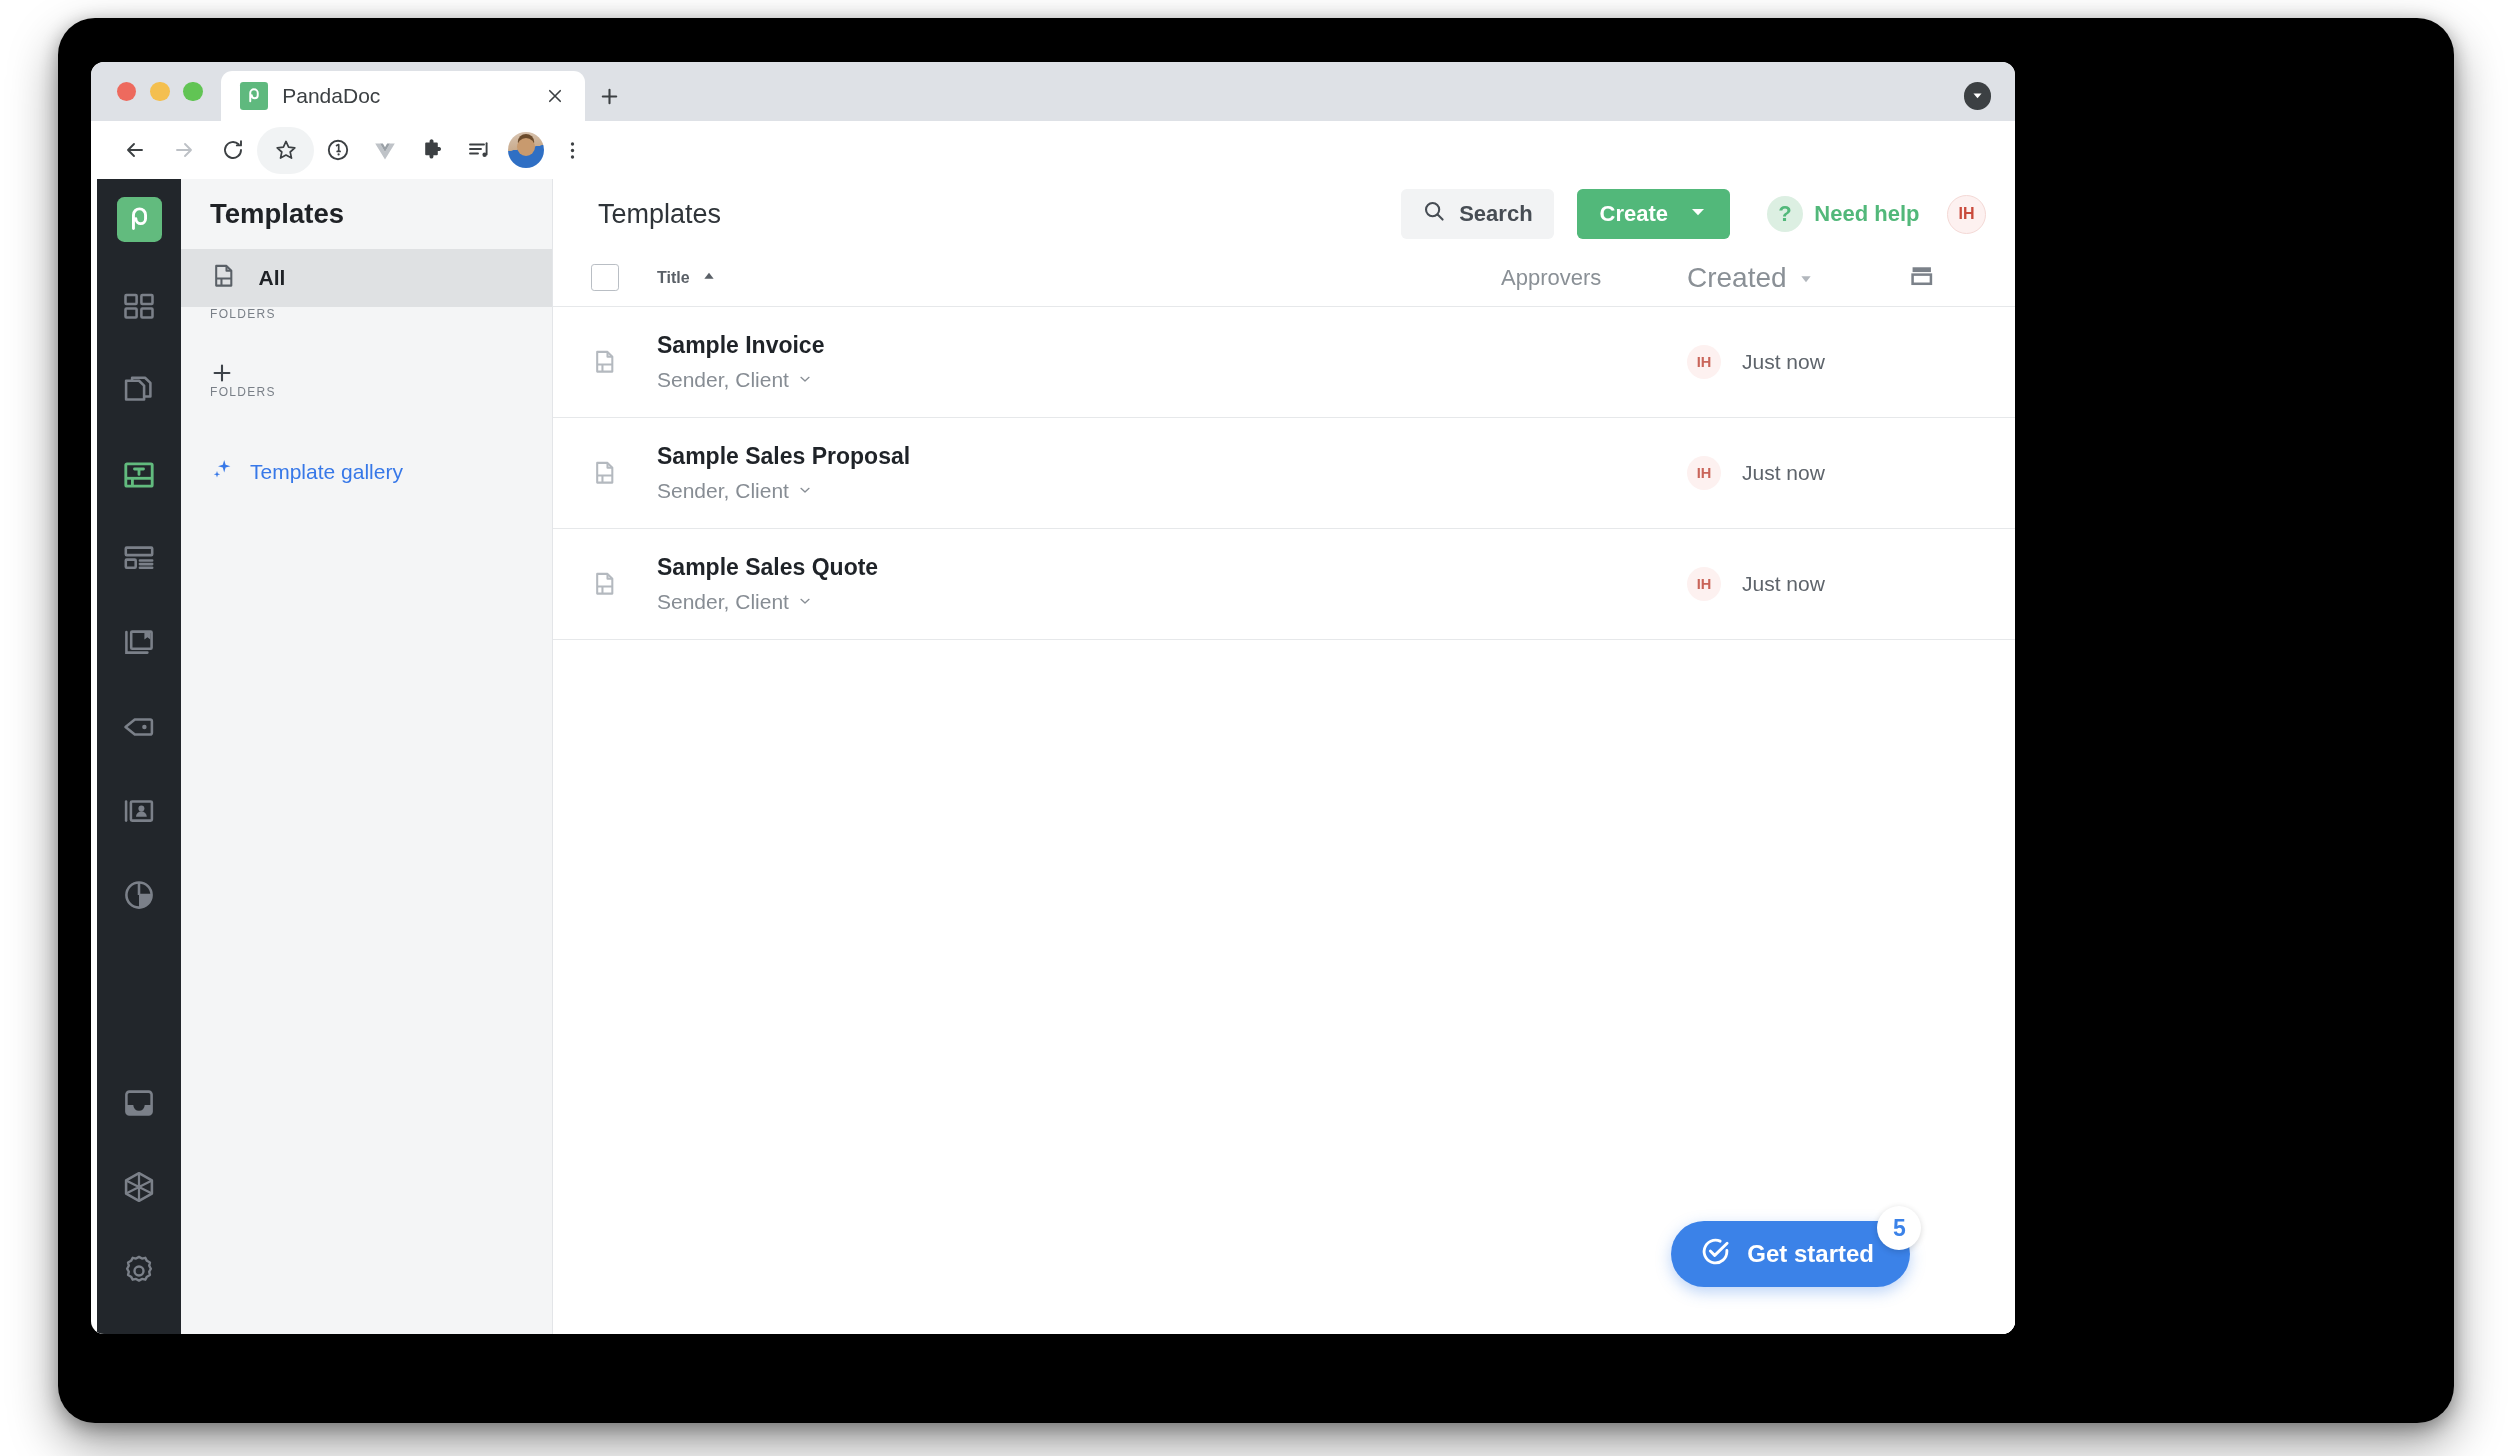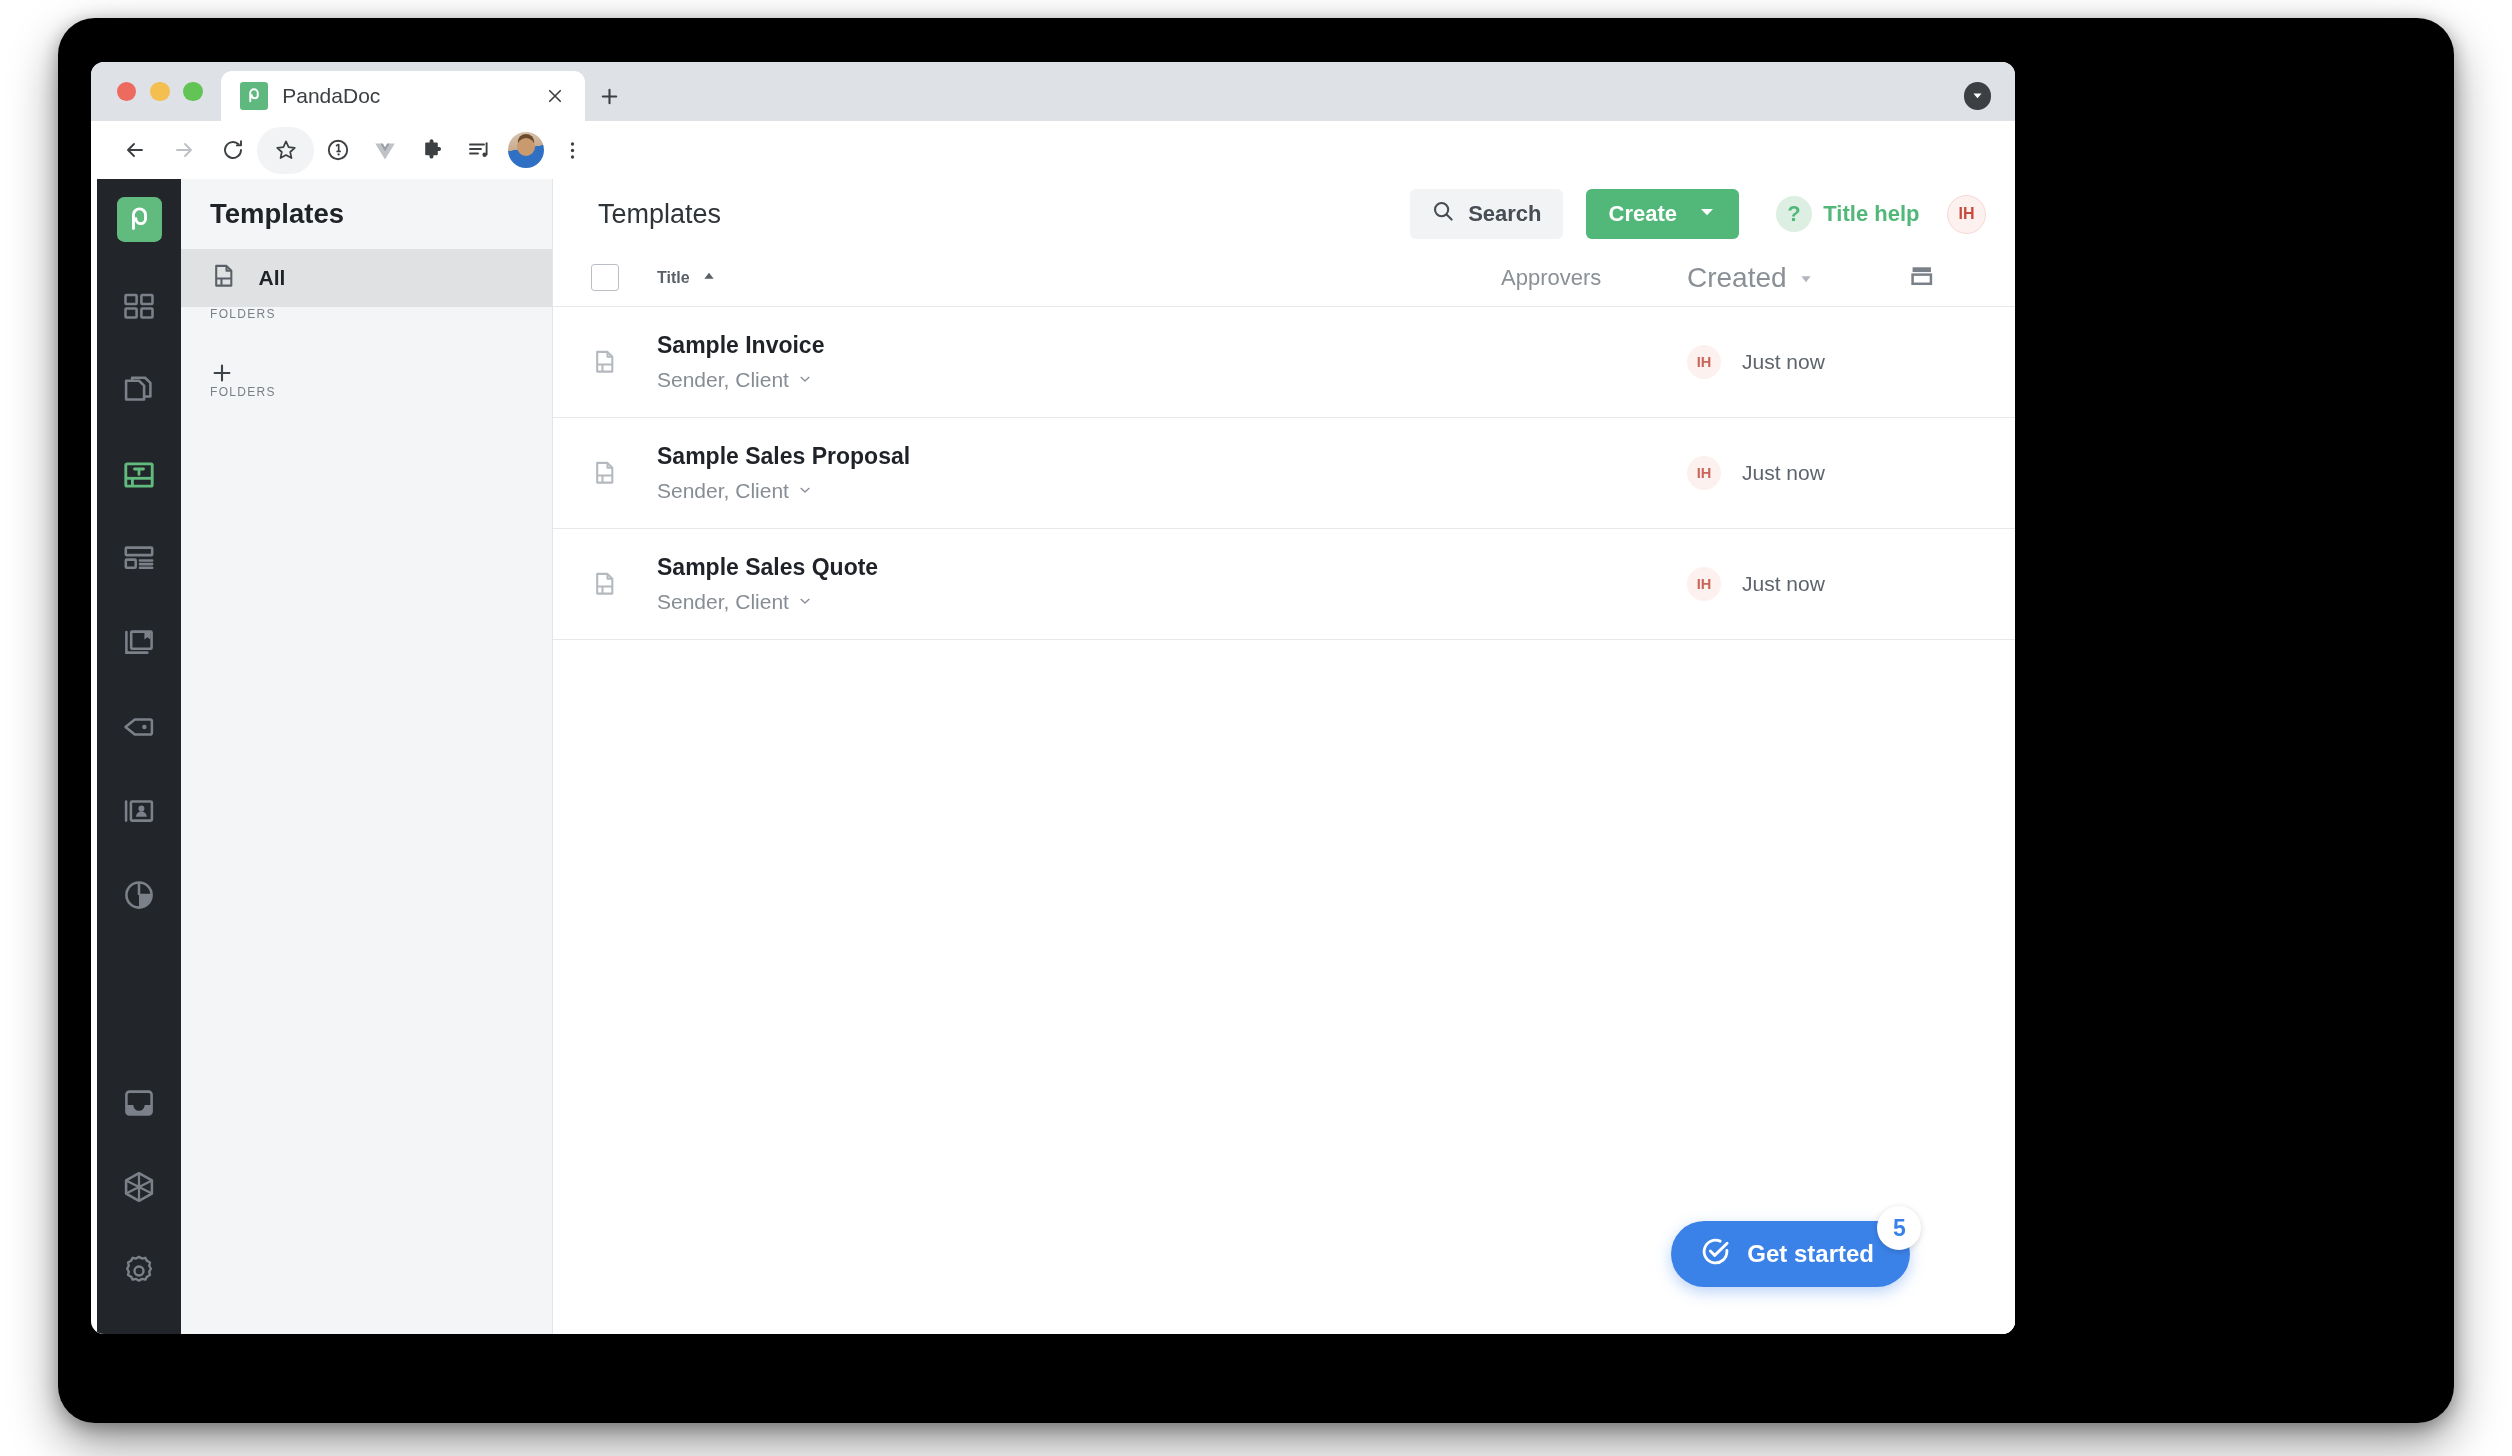--- a/index.html
+++ b/index.html
@@ -674,20 +674,29 @@
           <svg width="24" height="24" viewBox="0 0 24 24">
               <path d="M12 4.6 V19.4 M4.6 12 H19.4" stroke="#3d4349" stroke-width="2.1" stroke-linecap="round"></path>
             </svg>
         </span>
       </div>
 
       <div class="side-section explore">
         <span>FOLDERS</span>
       </div>
 
+      <div class="side-link">
+        <span>
+          <svg width="24" height="24" viewBox="0 0 24 24">
+            <path d="M14.2 3 L15.6 7.8 L20.4 9.2 L15.6 10.6 L14.2 15.4 L12.8 10.6 L8 9.2 L12.8 7.8 Z" fill="#3778e8"></path>
+            <path d="M7 14 L7.8 16.4 L10.2 17.2 L7.8 18 L7 20.4 L6.2 18 L3.8 17.2 L6.2 16.4 Z" fill="#3778e8"></path>
+          </svg>
+        </span>
+        <span>Template gallery</span>
+      </div>
     </div>
 
     <div class="main">
 
       <div class="main-header">
         <div class="main-title">Templates</div>
 
         <div class="search-btn">
           <span>
             <svg width="24" height="24" viewBox="0 0 24 24">
@@ -702,21 +711,21 @@
           <span>Create</span>
           <span>
             <svg width="18" height="18" viewBox="0 0 24 24">
                 <path d="M4 8 L12 16.4 L20 8 Z" fill="#ffffff"></path>
               </svg>
           </span>
         </div>
 
         <div class="need-help">
           <span class="qmark">?</span>
-          <span>Title help</span>
+          <span>Need help</span>
         </div>
 
         <div class="user-badge">IH</div>
       </div>
 
       <div class="table-head">
         <div class="col-check">
           <div class="checkbox"></div>
         </div>
         <div class="col-title">

